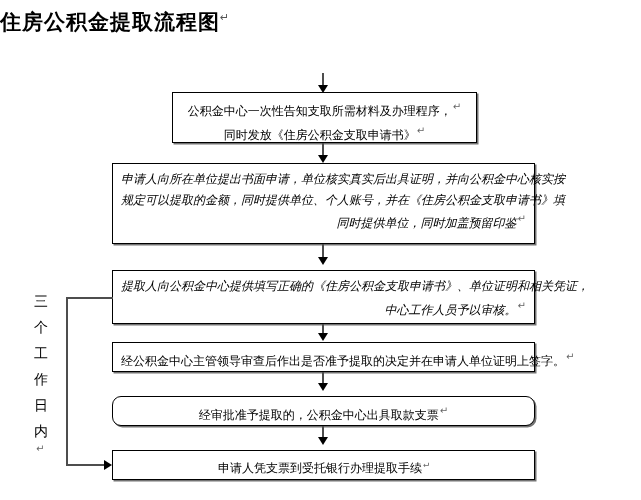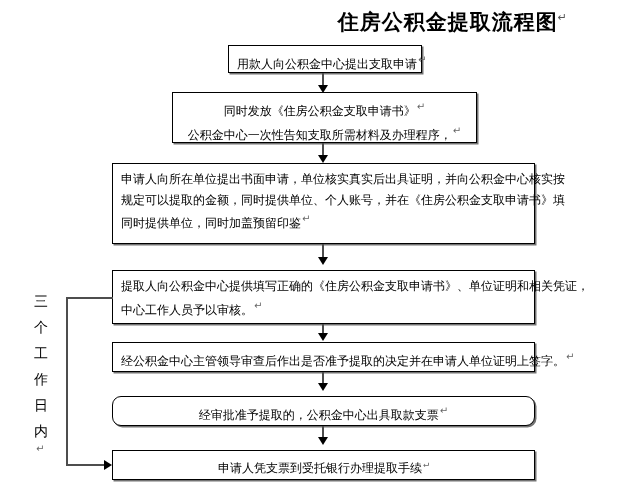--- a/index.html
+++ b/index.html
@@ -13,21 +13,21 @@
     height: 500px;
     background: #ffffff;
     font-family: "DejaVu Sans", "Liberation Sans", sans-serif;
     overflow: hidden;
   }
   #title {
     position: absolute;
     left: 0;
     top: 8px;
     width: 568px;
-    text-align: right;
+    text-align: left;
     font-size: 21px;
     font-weight: bold;
     letter-spacing: 1px;
     color: #000000;
   }
   #title .pilcrow {
     font-size: 11px;
     font-weight: normal;
     color: #555555;
     vertical-align: super;
@@ -43,21 +43,22 @@
     padding: 5px 8px;
     box-shadow: 1.5px 1.5px 0 rgba(0,0,0,0.55);
   }
   .box .line {
     white-space: nowrap;
   }
   .box.center .line {
     text-align: center;
   }
   .box.just .line {
-    text-align: left;
+    text-align: right;
+    font-style: italic;
   }
   .pm {
     font-size: 10px;
     color: #666666;
     vertical-align: super;
     margin-left: 1px;
   }
   
   .vline {
     position: absolute;
@@ -107,30 +108,27 @@
     margin-left: 12px;
   }
 </style>
 </head>
 <body>
 
 <div id="page">
 
   <div id="title"><span>住房公积金提取流程图</span><span class="pilcrow">↵</span></div>
 
-  <div class="box center" style="left:228px; top:45px; width:194px; height:28px;">
-    <div class="line"><span>用款人向公积金中心提出支取申请</span><span class="pm">↵</span></div>
-  </div>
 
   <div class="vline" style="left:322px; top:73px; height:18px;"></div>
   <div class="arrowdown" style="left:318px; top:85px;"></div>
 
   <div class="box center" style="left:172px; top:92px; width:305px; height:51px;">
+    <div class="line"><span>公积金中心一次性告知支取所需材料及办理程序，</span><span class="pm">↵</span></div>
     <div class="line"><span>同时发放《住房公积金支取申请书》</span><span class="pm">↵</span></div>
-    <div class="line"><span>公积金中心一次性告知支取所需材料及办理程序，</span><span class="pm">↵</span></div>
   </div>
 
   <div class="vline" style="left:322px; top:143px; height:16px;"></div>
   <div class="arrowdown" style="left:318px; top:155px;"></div>
 
   <div class="box just" style="left:112px; top:163px; width:423px; height:81px;">
     <div class="line"><span>申请人向所在单位提出书面申请，单位核实真实后出具证明，并向公积金中心核实按</span></div>
     <div class="line"><span>规定可以提取的金额，同时提供单位、个人账号，并在《住房公积金支取申请书》填</span></div>
     <div class="line"><span>同时提供单位，同时加盖预留印鉴</span><span class="pm">↵</span></div>
   </div>

